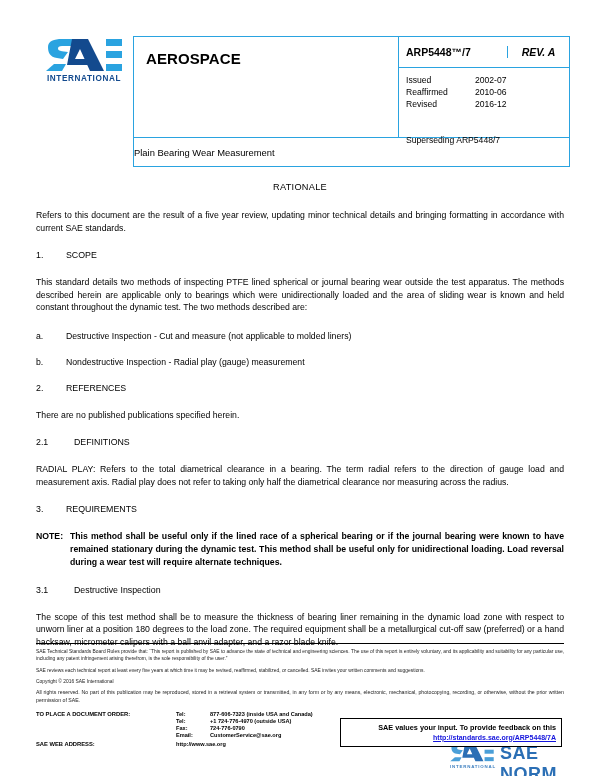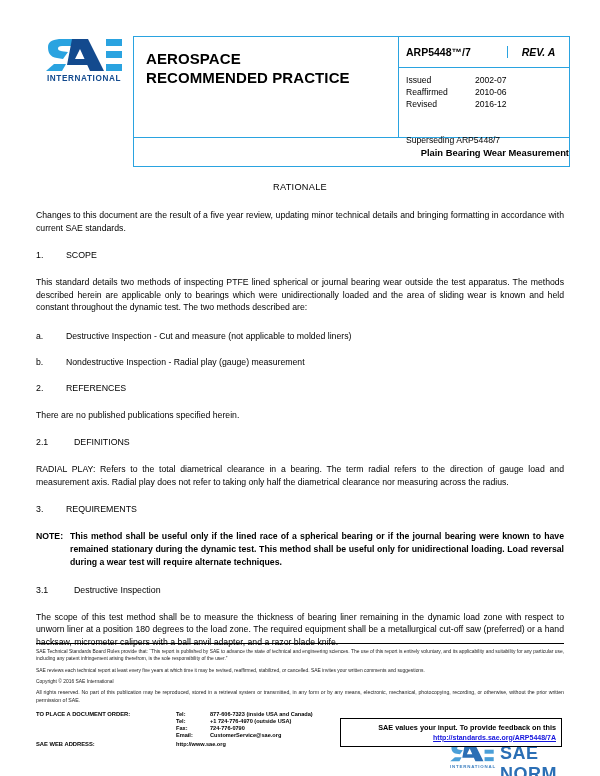--- a/index.html
+++ b/index.html
@@ -115,22 +115,21 @@
   .date-label { width: 69px; }
   .date-value { }
   .superseding {
     margin-top: 23px;
     font-size: 8.6px;
   }
   .title-lower {
     height: 28px;
     display: flex;
     align-items: center;
-    justify-content: flex-end;
-    font-weight: bold;
+    justify-content: flex-start;
   }
   .doc-title {
     font-size: 9.4px;
   }
 
   
   .body {
     position: absolute;
     left: 36px;
     top: 182px;
@@ -318,21 +317,20 @@
         <rect x="64" y="13" width="16" height="7" fill="#2aa3e0"></rect>
         <rect x="64" y="26" width="16" height="7" fill="#2aa3e0"></rect>
       </svg>
       <div class="logo-sub">INTERNATIONAL</div>
     </div>
 
     <div class="title-box">
       <div class="title-upper">
         <div class="doc-type">
           <div>AEROSPACE</div>
-          <div>RECOMMENDED PRACTICE</div>
         </div>
 
         <div class="meta-col">
           <div class="meta-top">
             <div class="doc-number">ARP5448™/7</div>
             <div class="doc-rev">REV. A</div>
           </div>
           <div class="meta-dates">
             <div class="date-row">
               <span class="date-label">Issued</span>
@@ -354,21 +352,21 @@
       <div class="title-lower">
         <div class="doc-title">Plain Bearing Wear Measurement</div>
       </div>
     </div>
   </div>
 
   <div class="body">
 
     <div class="rationale-head">RATIONALE</div>
 
-    <p class="para">Changes to this document are the result of a five year review, updating minor technical details and bringing formatting in accordance with current SAE standards.</p>
+    <p class="para">Refers to this document are the result of a five year review, updating minor technical details and bringing formatting in accordance with current SAE standards.</p>
 
     <div class="section-head">
       <span class="section-num">1.</span>
       <span>SCOPE</span>
     </div>
 
     <p class="para">This standard details two methods of inspecting PTFE lined spherical or journal bearing wear outside the test apparatus. The methods described herein are applicable only to bearings which were unidirectionally loaded and the area of sliding wear is known and held constant throughout the dynamic test. The two methods described are:</p>
 
     <div class="list-item">
       <span class="list-marker">a.</span>

